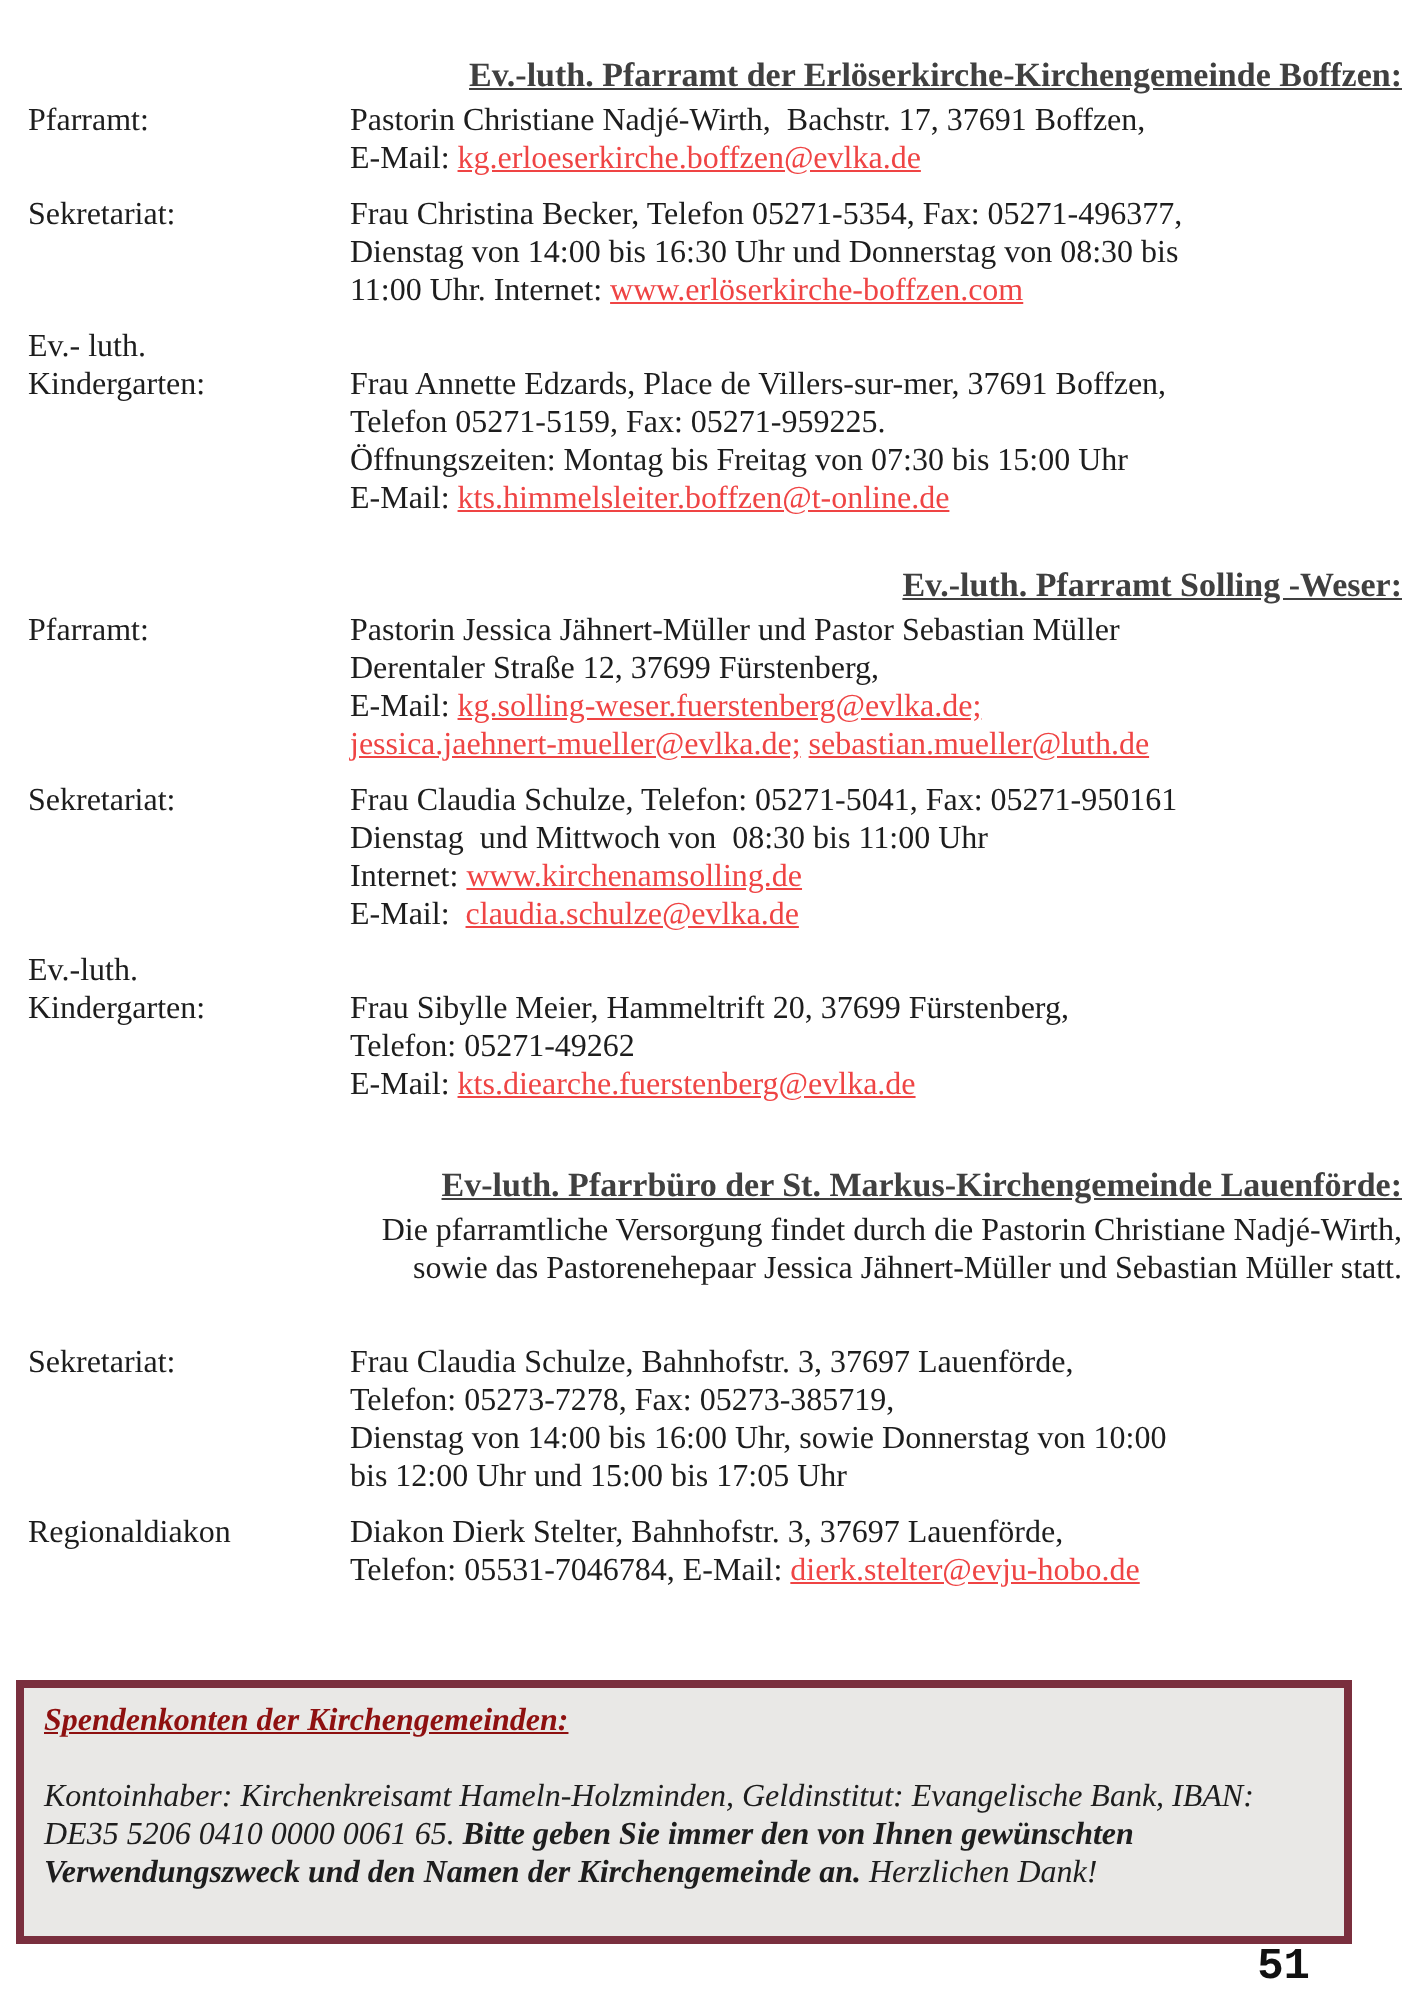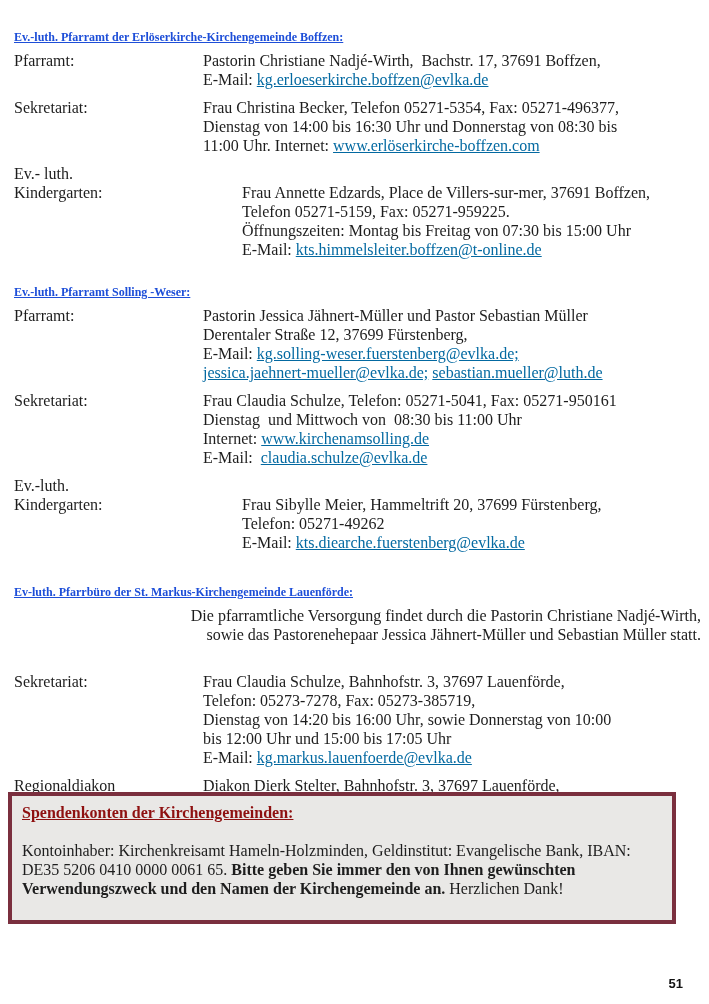--- a/index.html
+++ b/index.html
@@ -5,45 +5,46 @@
   * { margin:0; padding:0; box-sizing:border-box; }
   html,body { width:709px; height:1004px; }
   body {
     background:#ffffff;
     font-family:"Liberation Serif","DejaVu Serif",serif;
     font-size:16px; line-height:19px; color:#1d1d1d;
     position:relative; overflow:hidden;
   }
   .section { position:absolute; left:14px; right:8px; }
   .sec-title {
-    font-size:12px; font-weight:bold; color:#1d4ed8;
-    text-decoration:underline; line-height:19px; margin-bottom:4px;
+    font-size:17px; font-weight:bold; color:#404040;
+    text-decoration:underline; line-height:19px; margin-bottom:4px;text-align:right;
   }
   .intro { margin-bottom:28px;text-align:right; }
   .row { display:flex; margin-bottom:9px;justify-content:center; }
-  .row.offset { margin-top:6px;gap:39px; }
+  .row.offset { margin-top:6px; }
   .label { width:161px; flex:0 0 161px; }
-  .content { flex:1;margin-left:28px; }
+  .content { flex:1; }
   .line { white-space:pre-wrap; }
-  .lnk { color:#0369a1; text-decoration:underline; cursor:pointer; }
+  .lnk { color:#ef4444; text-decoration:underline; cursor:pointer; }
   .bold { font-weight:bold; }
   .donation-box {
-    position:absolute; left:8px; top:792px; width:668px; min-height:132px;
+    position:absolute; left:8px; top:840px; width:668px; min-height:132px;
     border:4px solid #7a2f3e; background:#e9e8e6;
     padding:7px 10px 9px 10px;
+    font-style:italic;
   }
   .box-title {
     font-weight:bold; color:#8e1010; text-decoration:underline;
     margin-bottom:19px;
   }
   .box-text { white-space:pre-wrap; }
   .page-number {
-    position:absolute; top:974px; right:26px;
-    font-family:Liberation Sans, sans-serif;
-    font-weight:bold; font-size:13px; color:#111111;
+    position:absolute; top:974px; right:54px;
+    font-family:Liberation Mono, monospace;
+    font-weight:bold; font-size:22px; color:#111111;
   }
 </style>
 </head>
 <body>
 
 <div>
   <main id="sections">
       <section class="section" style="top: 28px;">
         <div class="sec-title">Ev.-luth. Pfarramt der Erlöserkirche-Kirchengemeinde Boffzen:</div>
         <div class="row">
@@ -120,23 +121,22 @@
           <div class="line"><span>Die pfarramtliche Versorgung findet durch die Pastorin Christiane Nadjé-Wirth,</span></div>
           <div class="line"><span>sowie das Pastorenehepaar Jessica Jähnert-Müller und Sebastian Müller statt.</span></div>
         </div>
         <div class="row">
           <div class="label">
             <div>Sekretariat:</div>
           </div>
           <div class="content">
             <div class="line"><span>Frau Claudia Schulze, Bahnhofstr. 3, 37697 Lauenförde,</span></div>
             <div class="line"><span>Telefon: 05273-7278, Fax: 05273-385719,</span></div>
-            <div class="line"><span>Dienstag von 14:20 bis 16:00 Uhr, sowie Donnerstag von 10:00</span></div>
+            <div class="line"><span>Dienstag von 14:00 bis 16:00 Uhr, sowie Donnerstag von 10:00</span></div>
             <div class="line"><span>bis 12:00 Uhr und 15:00 bis 17:05 Uhr</span></div>
-            <div class="line"><span>E-Mail: </span><a class="lnk">kg.markus.lauenfoerde@evlka.de</a></div>
           </div>
         </div>
         <div class="row">
           <div class="label">
             <div>Regionaldiakon</div>
           </div>
           <div class="content">
             <div class="line"><span>Diakon Dierk Stelter, Bahnhofstr. 3, 37697 Lauenförde,</span></div>
             <div class="line"><span>Telefon: 05531-7046784, E-Mail: </span><a class="lnk">dierk.stelter@evju-hobo.de</a></div>
           </div>

